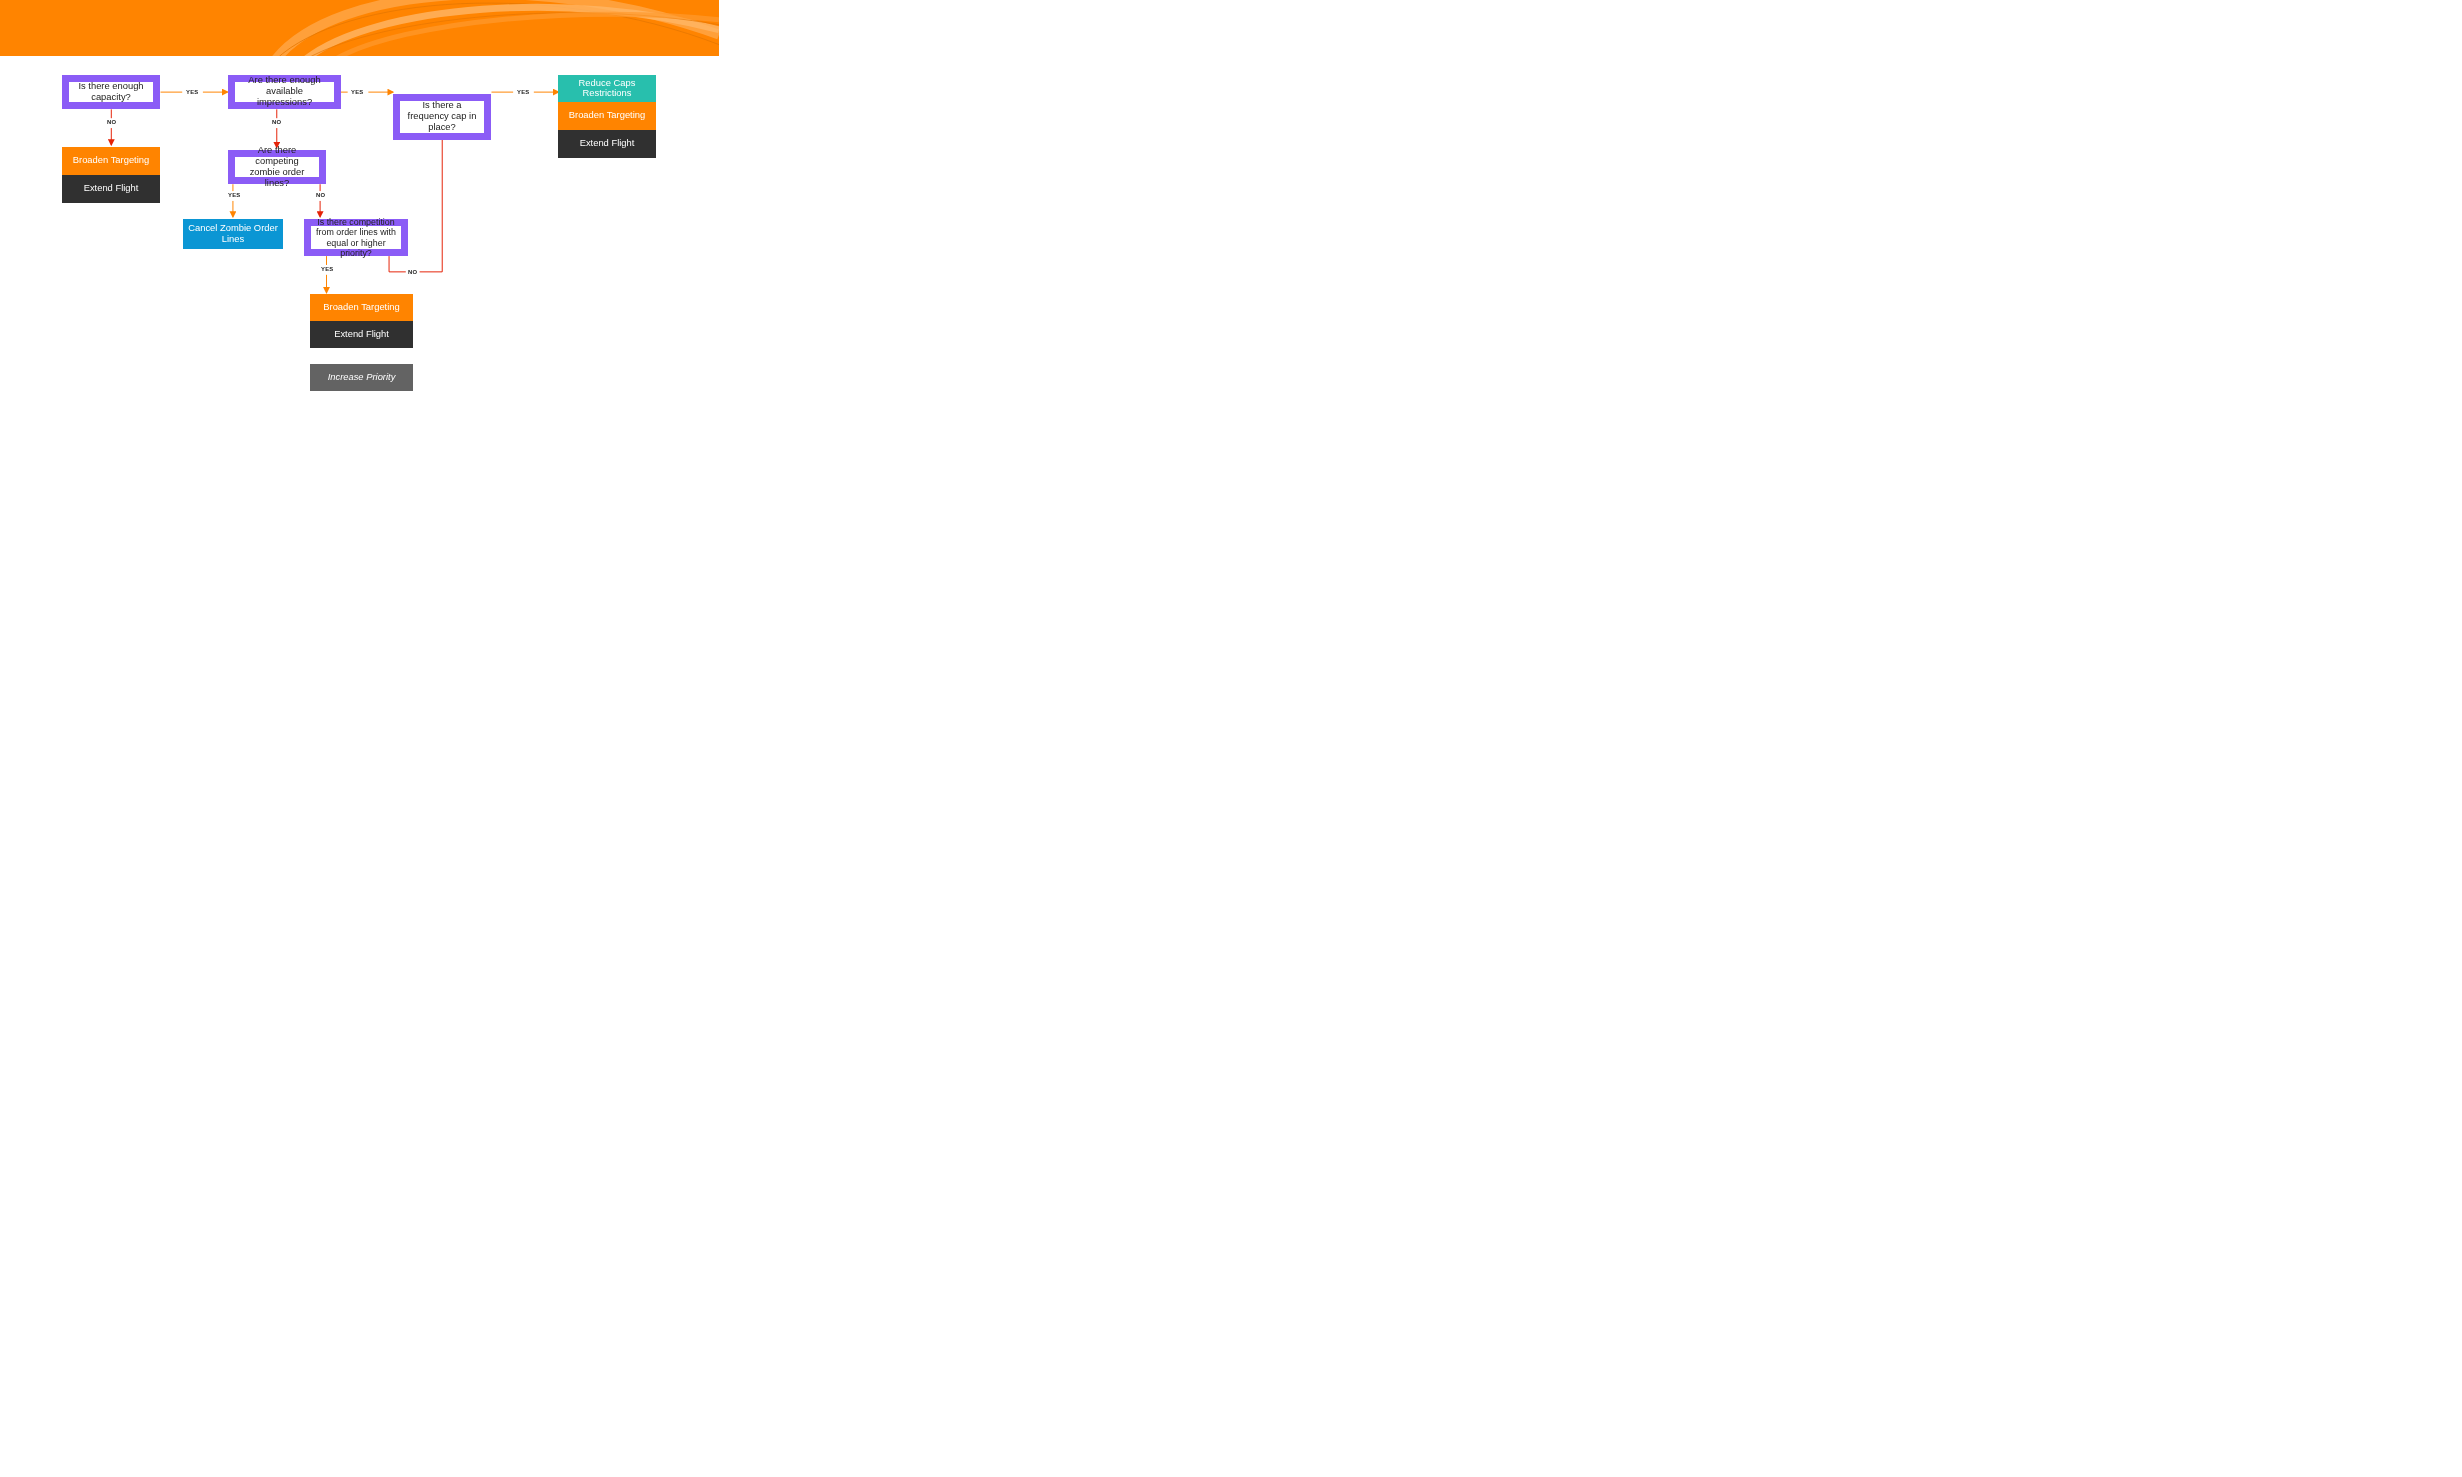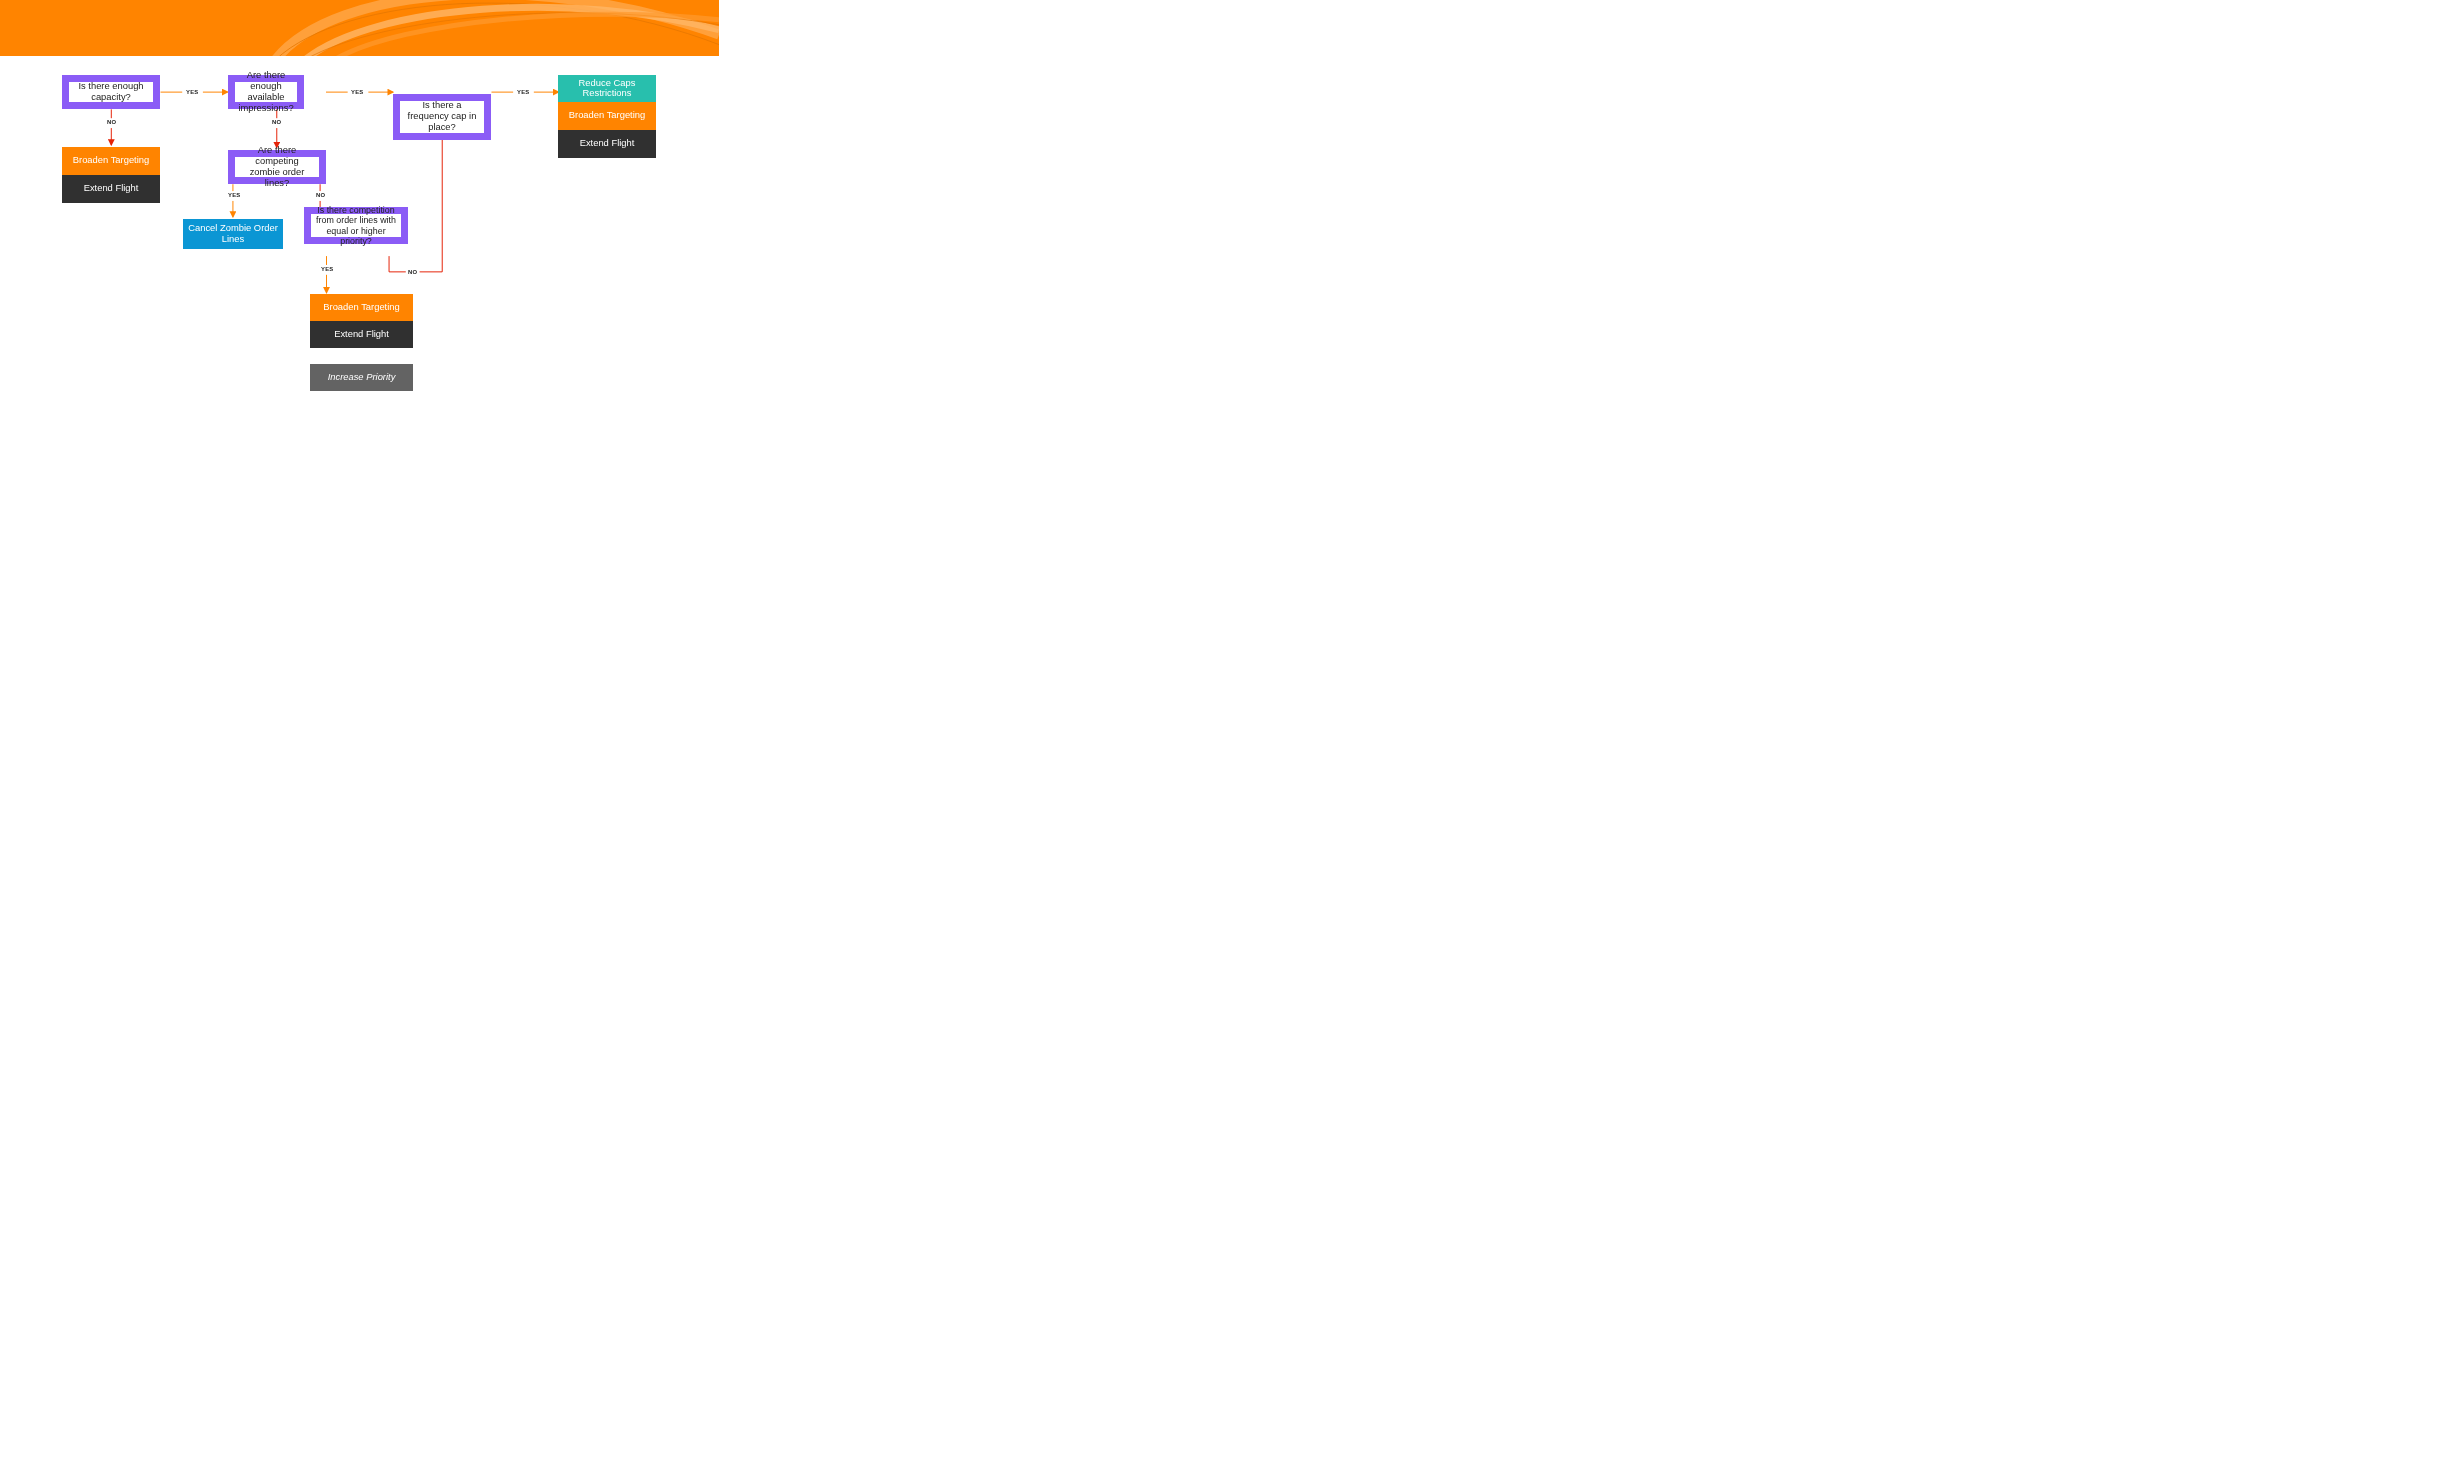--- a/index.html
+++ b/index.html
@@ -141,21 +141,21 @@
     <line x1="663" y1="406" x2="663" y2="424" stroke="#ff8400" stroke-width="2"></line>
     <line x1="663" y1="444" x2="663" y2="480" stroke="#ff8400" stroke-width="2" marker-end="url(#arr-orange)"></line>
 
     <line x1="790" y1="406" x2="790" y2="438" stroke="#e52207" stroke-width="2"></line>
     <line x1="790" y1="438" x2="824" y2="438" stroke="#e52207" stroke-width="2"></line>
     <line x1="852" y1="438" x2="898" y2="438" stroke="#e52207" stroke-width="2"></line>
     <line x1="898" y1="438" x2="898" y2="128" stroke="#e52207" stroke-width="2" marker-end="url(#arr-red)"></line>
   </svg>
 
   <div class="qbox" style="left:62px; top:18.7px; width:98px; height:34px;">Is there enough capacity?</div>
-  <div class="qbox" style="left:228px; top:18.7px; width:76px; height:34px;">Are there enough available impressions?</div>
+  <div class="qbox" style="left:228px; top:18.7px; width:113px; height:34px;">Are there enough available impressions?</div>
   <div class="qbox" style="left:393px; top:18.7px; width:98px; height:46px;margin-top:19px;">Is there a frequency cap in place?</div>
 
   <span class="lbl" style="left:186px; top:33px;">YES</span>
   <span class="lbl" style="left:351px; top:33px;">YES</span>
   <span class="lbl" style="left:517px; top:33px;">YES</span>
 
   <span class="lbl" style="left:107px; top:63px;">NO</span>
   <span class="lbl" style="left:272px; top:63px;">NO</span>
 
   <div class="abox orange" style="left:62px; top:91px; width:98px; height:27.6px;">Broaden Targeting</div>
@@ -164,21 +164,21 @@
   <div class="abox teal" style="left:558px; top:18.7px;  width:98px; height:27.6px;">Reduce Caps Restrictions</div>
   <div class="abox orange" style="left:558px; top:46px;  width:98px; height:27.6px;">Broaden Targeting</div>
   <div class="abox dark" style="left:558px; top:74px; width:98px; height:27.6px;">Extend Flight</div>
 
   <div class="qbox" style="left:228px; top:94px; width:98px; height:34px;">Are there competing zombie order lines?</div>
   <span class="lbl" style="left:228px; top:136px;">YES</span>
   <span class="lbl" style="left:316px; top:136px;">NO</span>
 
   <div class="abox blue" style="left:183px; top:163px; width:100px; height:29.5px;">Cancel Zombie Order Lines</div>
 
-  <div class="qbox" style="left:304px; top:151px; width:104px; height:37px; font-size:8.9px;">Is there competition from order lines with equal or higher priority?</div>
+  <div class="qbox" style="left:304px; top:163px; width:104px; height:37px; font-size:8.9px;">Is there competition from order lines with equal or higher priority?</div>
   <span class="lbl" style="left:321px; top:210px;">YES</span>
   <span class="lbl" style="left:408px; top:213px;">NO</span>
 
   <div class="abox orange" style="left:310px; top:238px; width:103px; height:26.6px;">Broaden Targeting</div>
   <div class="abox dark" style="left:310px; top:265px; width:103px; height:26.6px;">Extend Flight</div>
   <div class="abox gray" style="left:310px; top:308px; width:103px; height:26.6px;">Increase Priority</div>
 
 </div>
 
 

